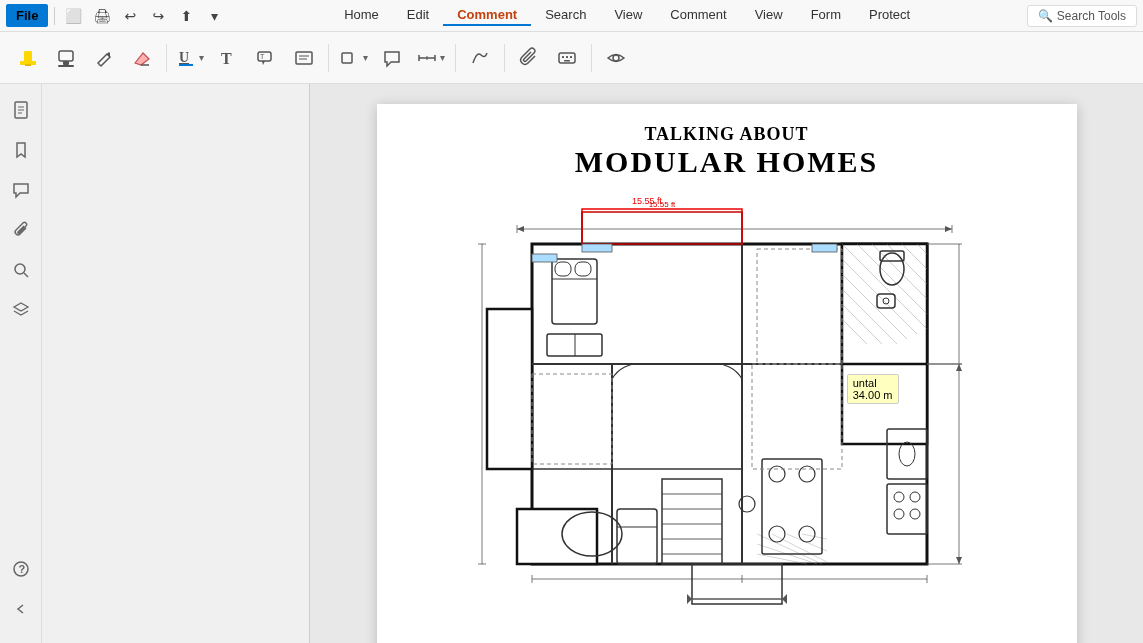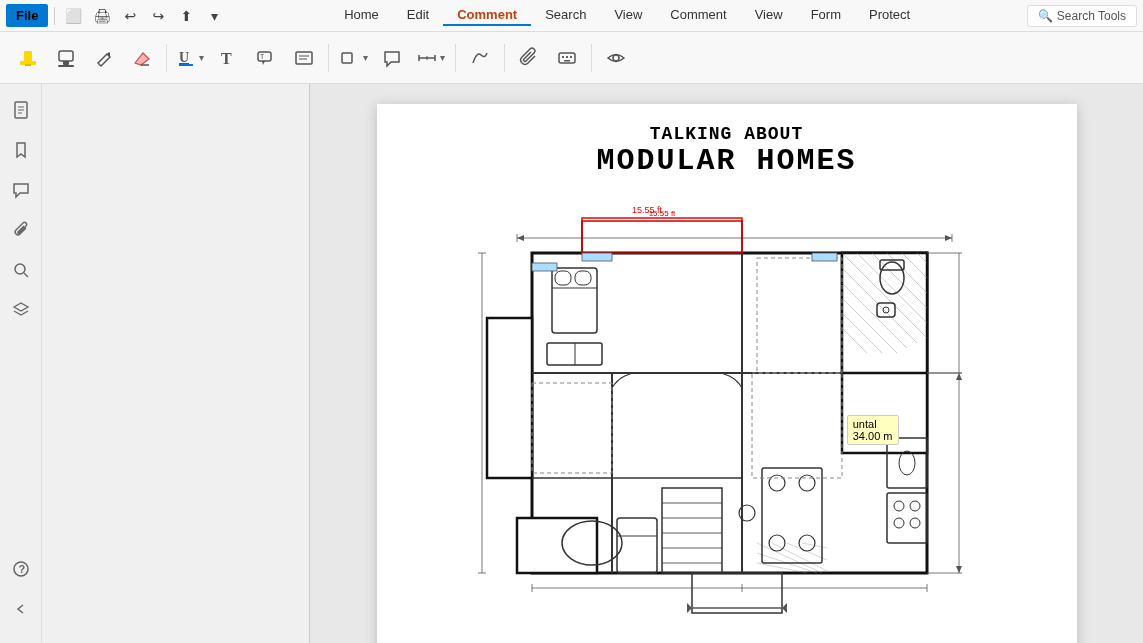--- a/index.html
+++ b/index.html
@@ -72,32 +72,32 @@
     #panel { width: 268px; background: #f0f0f0; border-right: 1px solid #ccc; }
 
     
     #doc-area { flex: 1; background: #e8e8e8; overflow: auto; display: flex; align-items: flex-start; justify-content: center; padding: 20px; }
     #doc-page {
       background: #fff; width: 700px; min-height: 560px;
       box-shadow: 0 2px 12px rgba(0,0,0,0.2); position: relative; padding: 20px;
     }
 
     
-    .doc-title { text-align: center; font-family: Liberation Mono, monospace; margin-bottom: 10px; }
+    .doc-title { text-align: center; font-family: Liberation Serif, serif; }
     .doc-title h2 { font-size: 18px; font-weight: bold; letter-spacing: 1px; }
     .doc-title h1 { font-size: 30px; font-weight: bold; letter-spacing: 2px; }
 
     
     .floorplan-container { position: relative; display: flex; justify-content: center; }
 
     
     .measurement-tooltip {
       position: absolute; right: 158px; top: 195px;
       background: #ffffc0; border: 1px solid #ccc; border-radius: 2px;
-      padding: 2px 5px; font-size: 11px; z-index: 10; margin-top: 32px;
+      padding: 2px 5px; font-size: 11px; z-index: 10;
     }
   </style>
 </head>
 <body>
 
 <div id="menu-bar">
   <div class="menu-file">File</div>
   <div class="menu-divider-v"></div>
   <div class="menu-icon-btn">⬜</div>
   <div class="menu-icon-btn">🖨</div>

